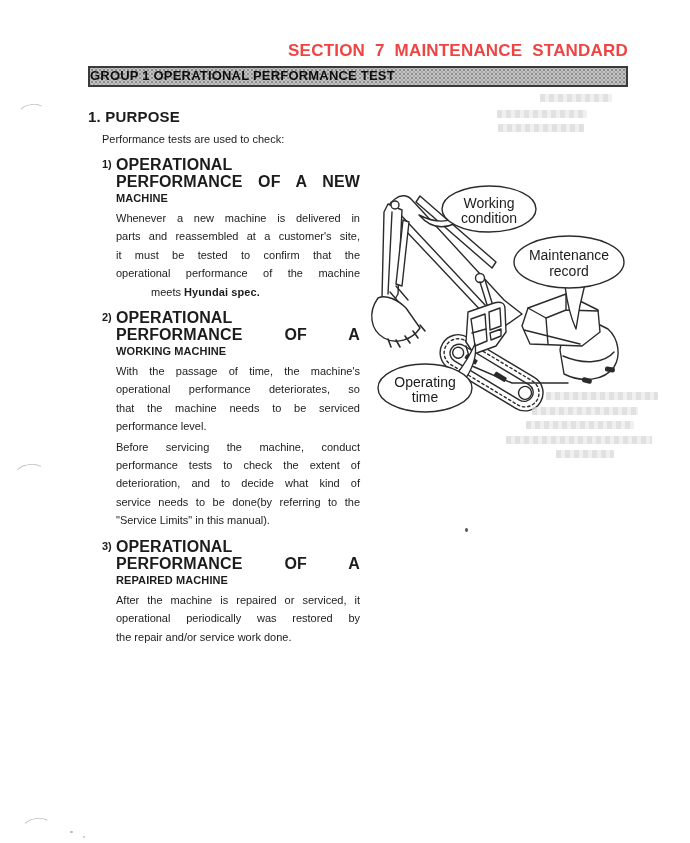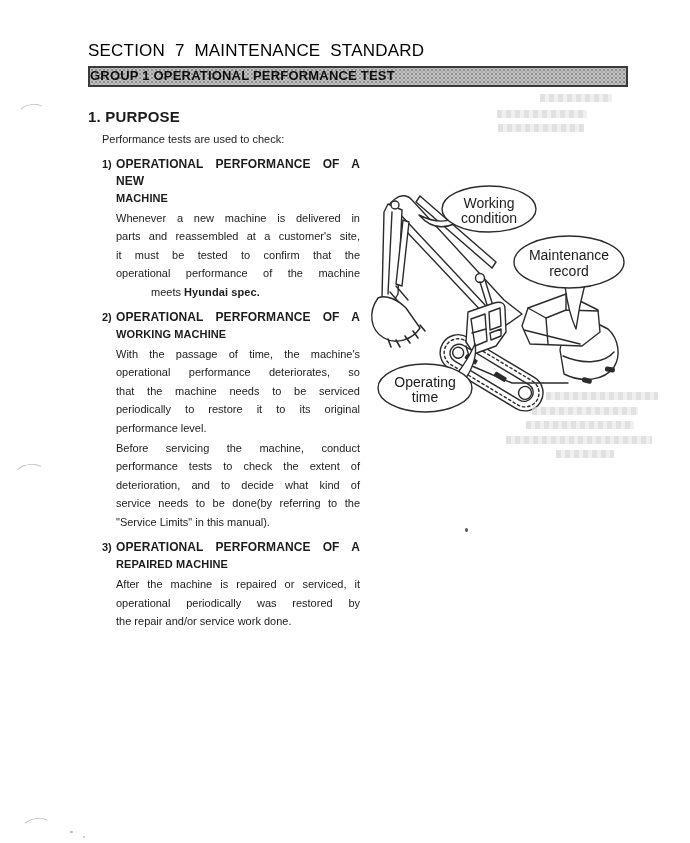--- a/index.html
+++ b/index.html
@@ -4,41 +4,41 @@
 <style>
   html,body { margin:0; padding:0; background:#e8e8e8; }
   .page {
     position:relative; width:690px; height:843px; margin:0 auto;
     background:#ffffff; overflow:hidden;
     font-family:"Liberation Sans", sans-serif; color:#1c1c1c;
   }
   
   .section-title {
     position:absolute; left:88px; top:41px; width:540px;
-    font-size:17px; font-weight:normal;
-    letter-spacing:0.2px; word-spacing:5px; color:#000000;
+    text-align:right; font-size:17px; font-weight:bold;
+    letter-spacing:0.2px; word-spacing:5px; color:#ef4444;
   }
   .group-bar {
     position:absolute; left:88px; top:66px; width:540px; height:21px;
     box-sizing:border-box; border:2px solid #3a3a3a;
     background-color:#c3c3c3;
     background-image:
       radial-gradient(#8d8d8d 0.8px, rgba(0,0,0,0) 0.9px),
       radial-gradient(#a9a9a9 0.8px, rgba(0,0,0,0) 0.9px);
     background-size:4px 4px, 4px 4px; background-position:0 0, 2px 2px;
     font-size:13px; font-weight:bold; line-height:16px;
     letter-spacing:0.2px; color:#0d0d0d;
   }
   
   .col { position:absolute; left:88px; top:109px; width:274px; }
   .h-purpose { font-size:15px; font-weight:bold; line-height:15px; letter-spacing:0.2px; }
   .intro { margin:6px 0 0 14px; font-size:11px; line-height:18px; }
   .item { position:relative; margin:8px 0 0 14px; padding-left:14px; width:244px; }
   .item .marker { position:absolute; left:0; top:0; font-size:11px; font-weight:bold; line-height:17px; }
-  .t1 { font-size:12px; font-weight:bold; line-height:17px;
+  .t1 { font-size:16px; font-weight:bold; line-height:17px;
         text-align:justify; text-align-last:justify; letter-spacing:0.1px; }
   .t2 { font-size:11px; font-weight:bold; line-height:17px; letter-spacing:0.1px; }
   .jlines { margin-top:2px; }
   .bl { font-size:11px; line-height:18.4px; text-align:justify; text-align-last:justify; }
   .jlines.endleft .bl:last-child { text-align-last:left; }
   .lastline { text-align:left; text-align-last:left;margin-left:35px; }
   .lastline b { letter-spacing:0.1px; }
   
   .illus { position:absolute; left:368px; top:178px; width:300px; height:300px; }
   .illus svg { display:block; width:100%; height:100%; }
@@ -82,21 +82,20 @@
     </div>
 
     <div class="item">
       <span class="marker">2)</span>
       <div class="t1">OPERATIONAL PERFORMANCE OF A</div>
       <div class="t2">WORKING MACHINE</div>
       <div class="jlines endleft">
           <div class="bl">With the passage of time, the machine's</div>
           <div class="bl">operational performance deteriorates, so</div>
           <div class="bl">that the machine needs to be serviced</div>
-          <div class="bl">periodically to restore it to its original</div>
           <div class="bl">performance level.</div>
         </div>
       <div class="jlines endleft">
           <div class="bl">Before servicing the machine, conduct</div>
           <div class="bl">performance tests to check the extent of</div>
           <div class="bl">deterioration, and to decide what kind of</div>
           <div class="bl">service needs to be done(by referring to the</div>
           <div class="bl">"Service Limits" in this manual).</div>
         </div>
     </div>

